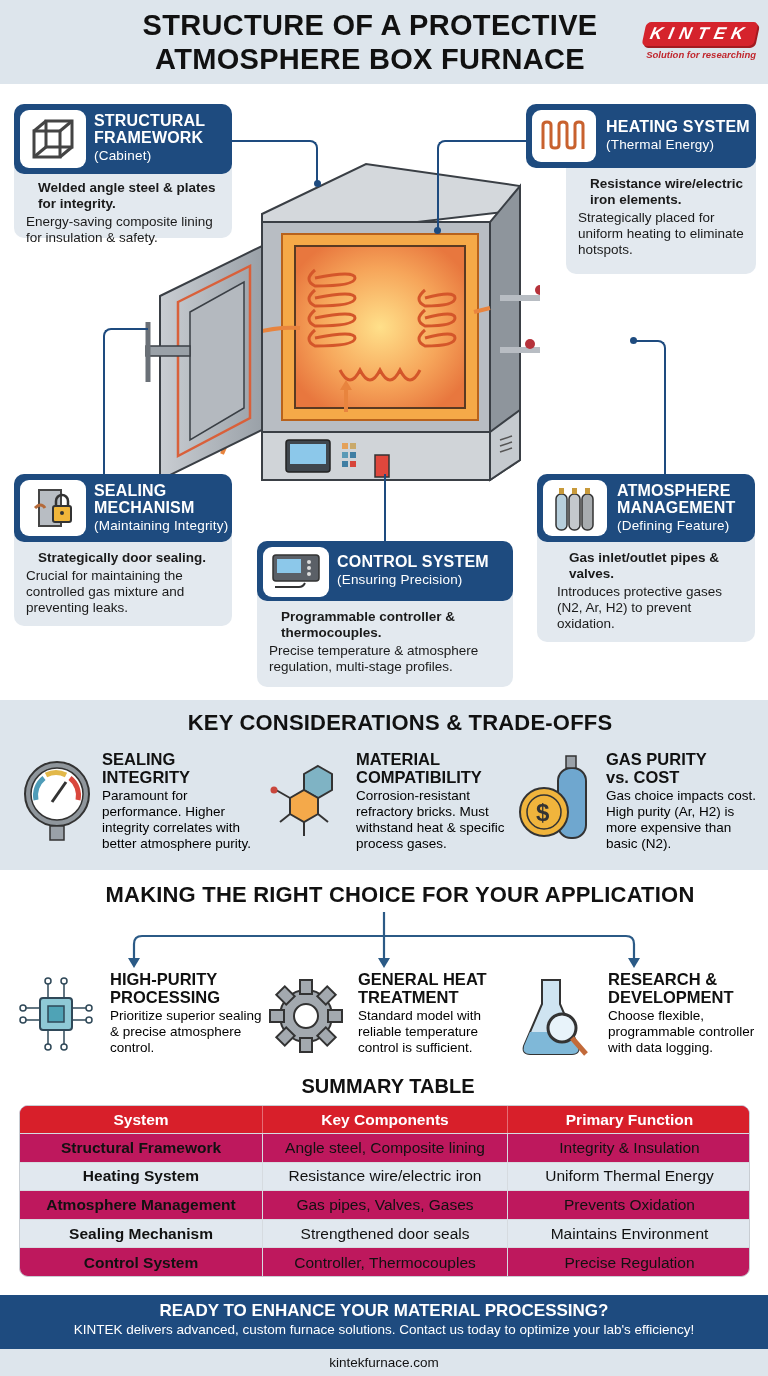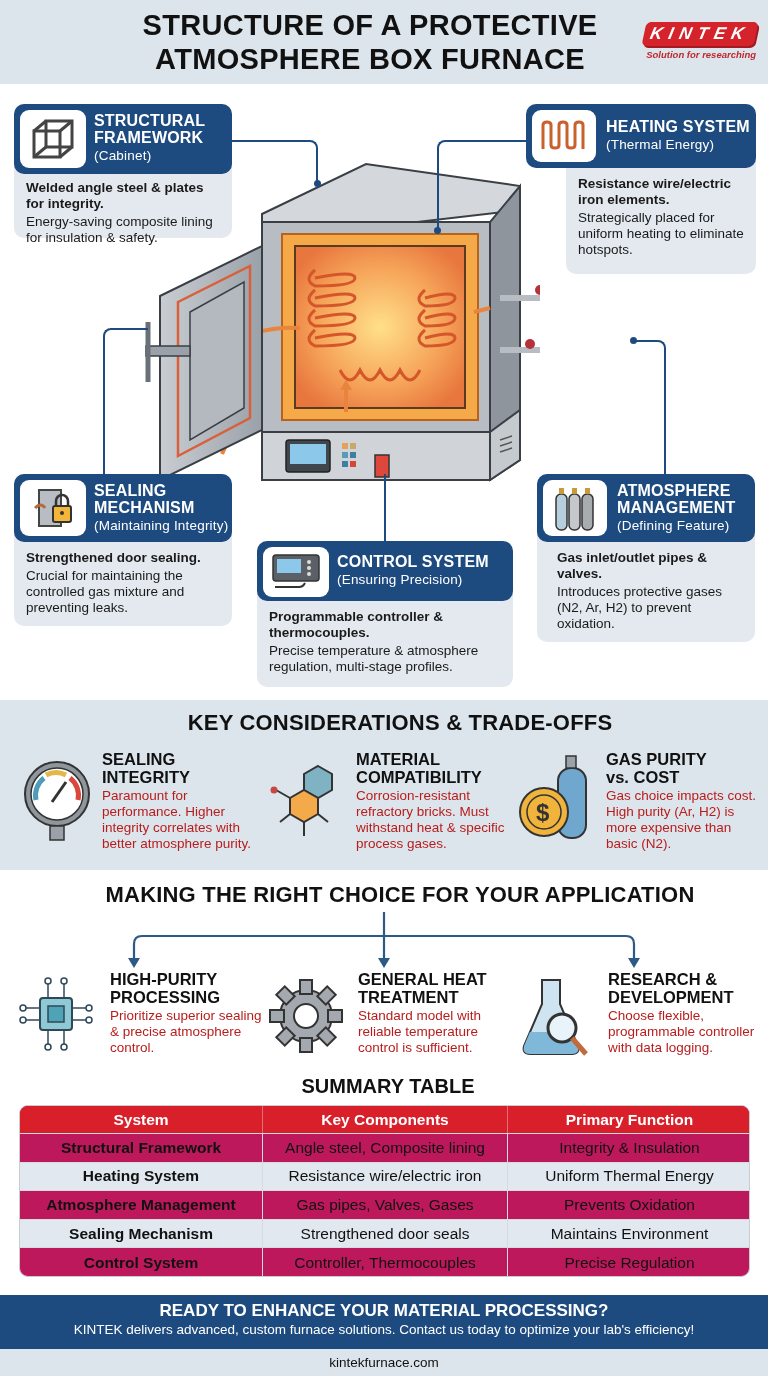--- a/index.html
+++ b/index.html
@@ -13,32 +13,32 @@
   .logo-tag { margin-top: 3px; text-align: right; font-size: 9.5px; font-weight: 700; font-style: italic; color: #c0262d; padding-right: 6px; }
 
   .diagram { position: absolute; left: 0; top: 84px; width: 768px; height: 616px; background: #ffffff; }
 
   .card { position: absolute; background: #e3e9ef; border-radius: 10px; }
   .card-head { position: absolute; left: 0; top: 0; right: 0; background: #1e4b7f; border-radius: 10px; color: #fff; }
   .card-icon { position: absolute; left: 6px; top: 6px; background: #fff; border-radius: 9px; display: flex; align-items: center; justify-content: center; }
   .card-title { position: absolute; font-weight: 700; font-size: 16px; line-height: 17px; letter-spacing: 0.2px; }
   .card-sub { font-weight: 400; font-size: 13.5px; display: block; margin-top: 1px; }
   .card-body { position: absolute; left: 12px; right: 8px; font-size: 13.5px; line-height: 16px; color: #1a1a1a; }
-  .card-body b { display: block; font-weight: 700; margin-bottom: 2px; }
+  .card-body b { display: block; font-weight: 700; margin-bottom: 2px; margin-left: 12px; }
 
   .leader { position: absolute; border-color: #1e4b7f; border-style: solid; border-width: 0; }
   .dot { position: absolute; width: 7px; height: 7px; border-radius: 50%; background: #1e4b7f; }
 
   .kc { position: absolute; left: 0; top: 700px; width: 768px; height: 170px; background: #dde5ec; }
   .sec-title { position: absolute; left: 16px; width: 768px; text-align: center; font-weight: 700; font-size: 22px; letter-spacing: 0.2px; }
   .kc-item { position: absolute; top: 50px; width: 250px; height: 110px; }
   .kc-icon { position: absolute; left: 0; top: 0; width: 100px; height: 100px; }
   .kc-text { position: absolute; left: 102px; top: 0; width: 160px; }
   .kc-h { font-weight: 700; font-size: 16.5px; line-height: 18px; }
-  .kc-p { font-size: 13.5px; line-height: 16px; margin-top: 2px; color: #b91c1c; }
+  .kc-p { font-size: 13.5px; line-height: 16px; margin-top: 2px; color: #000000; }
 
   .rc { position: absolute; left: 0; top: 870px; width: 768px; height: 205px; background: #ffffff; }
   .rc-item { position: absolute; top: 100px; width: 256px; height: 100px; }
   .rc-icon { position: absolute; left: 0; top: 0; width: 100px; height: 100px; }
 
   .summary-title { position: absolute; left: 4px; top: 1075px; width: 768px; text-align: center; font-weight: 700; font-size: 20px; }
   .table { position: absolute; left: 19px; top: 1105px; width: 731px; height: 172px; border: 1px solid #c8cdd3; border-radius: 9px; overflow: hidden; background: #be185d; }
   .trow { display: flex; height: 28.6px; border-bottom: 1px solid #d6dbe0; }
   .trow:last-child { border-bottom: none; }
   .trow.head { background: #d81f2a; color: #fff; font-weight: 700; font-size: 16px; height: 28px; }
@@ -202,21 +202,21 @@
             <circle cx="31" cy="27" r="2" fill="#333"></circle>
           </svg>
       </div>
       <div class="card-title" style="left:80px;top:8px;">
         <span>SEALING</span><br>
         <span>MECHANISM</span>
         <span class="card-sub">(Maintaining Integrity)</span>
       </div>
     </div>
     <div class="card-body" style="top:76px;">
-      <b>Strengthened door sealing.</b>
+      <b>Strategically door sealing.</b>
       <span>Crucial for maintaining the controlled gas mixture and preventing leaks.</span>
     </div>
   </div>
 
   <div class="card" style="left:257px;top:457px;width:256px;height:146px;">
     <div class="card-head" style="height:60px;">
       <div class="card-icon" style="width:66px;height:50px;">
         <svg width="50" height="38" viewBox="0 0 50 38">
             <rect x="2" y="2" width="46" height="26" rx="3" fill="#5b6067" stroke="#333" stroke-width="1.5"></rect>
             <rect x="6" y="6" width="24" height="14" fill="#8cc8ea"></rect>

